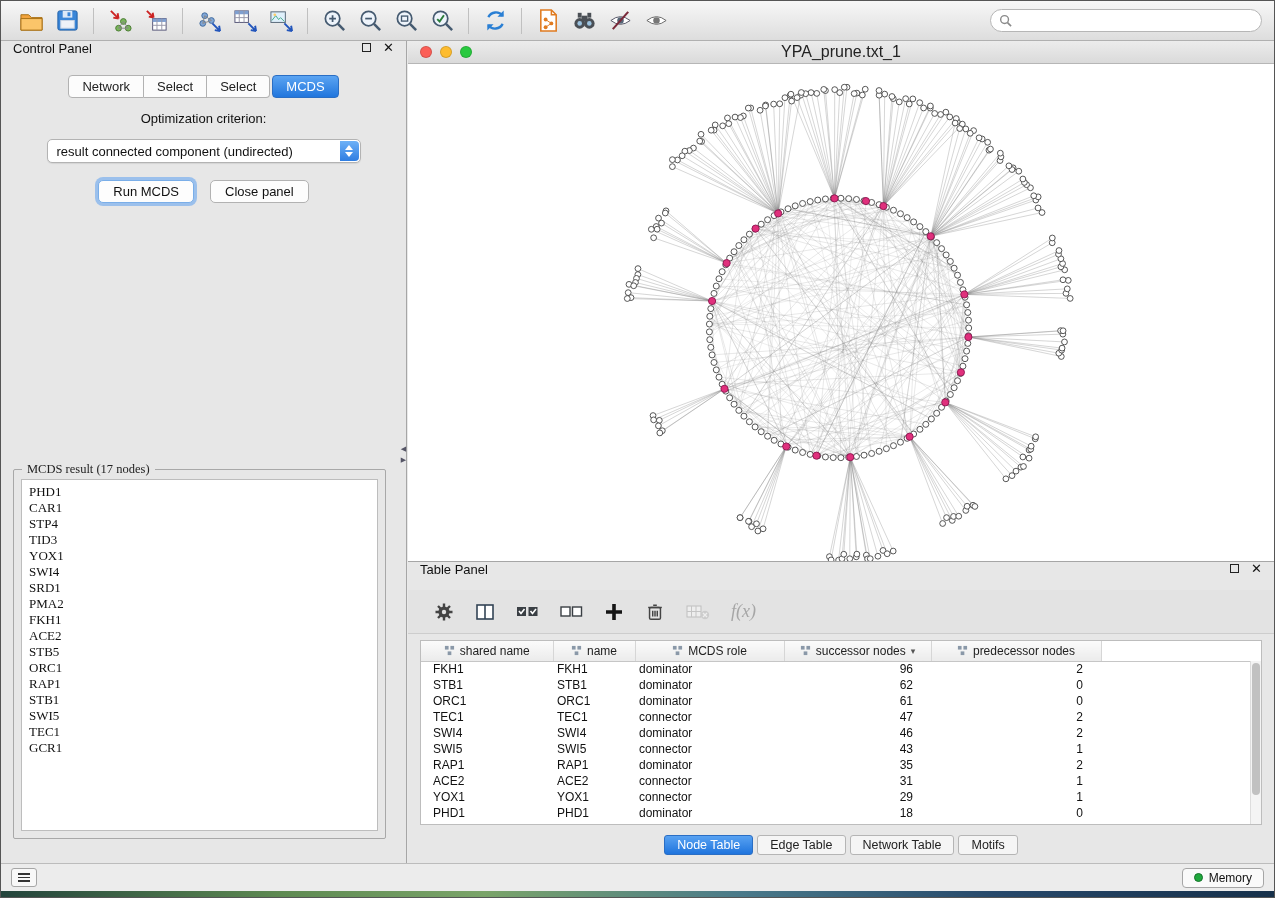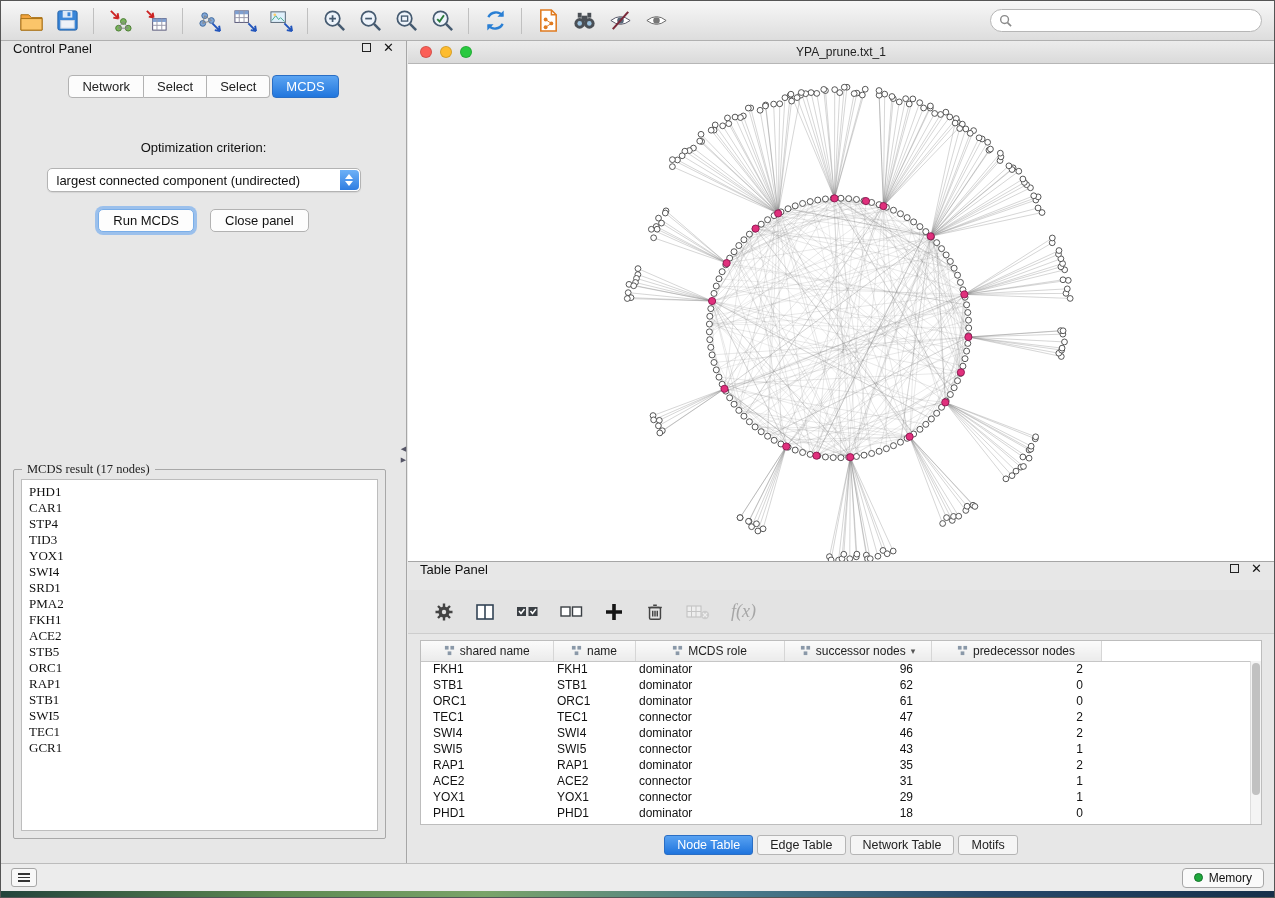--- a/index.html
+++ b/index.html
@@ -19,42 +19,42 @@
   .control-panel{position:absolute;left:0;top:40px;width:406px;height:822px;background:#e7e7e7;border-right:1px solid #a6a6a6;}
   .panel-header{height:28px;display:flex;align-items:flex-start;padding:0 12px;font-size:13px;color:#111;}
   .hdr-icons{margin-left:auto;display:flex;gap:12px;align-items:center;}
   .float-box{width:9px;height:9px;border:1.5px solid #222;display:inline-block;}
   .close-x{font-size:13px;font-weight:bold;color:#111;line-height:1;}
   .cp-tabs{display:flex;justify-content:center;margin-top:6px;align-items:flex-end;}
   .cp-tab{font-size:13px;padding:3px 13px;background:#fcfcfc;border:1px solid #b2b2b2;border-left:none;color:#222;cursor:pointer;}
   .cp-tab:first-child{border-left:1px solid #b2b2b2;border-radius:4px 0 0 4px;}
   .cp-tab.last{border-radius:0 4px 4px 0;}
   .cp-tab.active{background:linear-gradient(#5ba4f2,#2176dd);border:1px solid #2a6ec4;color:#fff;border-radius:4px;margin-left:2px;}
-  .opt-label{text-align:center;font-size:13px;margin-top:42px;color:#111;}
+  .opt-label{text-align:center;font-size:13px;margin-top:13px;color:#111;}
   .mac-select{width:314px;height:24px;margin:13px auto 0;background:#fff;border:1px solid #b3b3b3;border-radius:5px;display:flex;align-items:center;font-size:13px;color:#111;padding-left:9px;position:relative;box-shadow:0 1px 1px rgba(0,0,0,.08);cursor:pointer;}
   .stepper{position:absolute;right:1px;top:1px;bottom:1px;width:19px;background:linear-gradient(#6db1f7,#2f7de1);border-radius:0 4px 4px 0;display:flex;flex-direction:column;align-items:center;justify-content:center;gap:2px;}
   .tri-up{width:0;height:0;border-left:4px solid transparent;border-right:4px solid transparent;border-bottom:5px solid #fff;}
   .tri-dn{width:0;height:0;border-left:4px solid transparent;border-right:4px solid transparent;border-top:5px solid #fff;}
   .cp-buttons{display:flex;justify-content:center;gap:16px;margin-top:17px;}
   .btn{font-size:13px;padding:3px 14px;background:#fdfdfd;border:1px solid #b2b2b2;border-radius:5px;color:#111;cursor:pointer;}
   .btn.focused{border-color:#7aaee8;box-shadow:0 0 0 3px rgba(92,160,240,.55);}
   .mcds-group{position:absolute;left:12px;right:20px;top:428px;bottom:24px;border:1px solid #a8a8a8;border-radius:2px;font-family:Liberation Serif, serif;}
   .mcds-legend{position:absolute;top:-8px;left:8px;background:#e7e7e7;padding:0 5px;font-size:12.5px;color:#222;}
   .mcds-list{position:absolute;left:7px;right:7px;top:9px;bottom:7px;background:#fff;border:1px solid #bdbdbd;overflow:auto;padding:4px 7px;cursor:default;}
   .mcds-item{font-size:13px;line-height:16px;color:#111;}
   .splitter{position:absolute;left:398px;top:444px;width:9px;height:40px;display:flex;flex-direction:column;gap:4px;align-items:center;z-index:5;}
   .splitter span{font-size:7px;color:#556;line-height:1;}
 
   
   .network-window{position:absolute;left:407px;top:40px;right:0;height:520px;background:#fff;}
   .net-titlebar{height:23px;background:linear-gradient(#ececec,#dadada);border-bottom:1px solid #b6b6b6;display:flex;align-items:center;position:relative;}
   .traffic{display:flex;gap:8px;position:absolute;left:12px;}
   .tl{width:12px;height:12px;border-radius:50%;border:1px solid rgba(0,0,0,.15);cursor:pointer;}
   .tl.red{background:#fb5f57;} .tl.yellow{background:#fdbc2e;} .tl.green{background:#29c93f;}
-  .net-title{margin:0 auto;font-size:12px;color:#222;}
+  .net-title{margin:0 auto;font-size:16px;color:#222;}
   .net-canvas{position:absolute;top:23px;left:0;right:0;bottom:0;background:#fff;overflow:hidden;}
   .net-canvas svg{width:100%;height:100%;display:block;}
 
   
   .table-panel{position:absolute;left:407px;top:560px;right:0;height:302px;background:#e7e7e7;border-top:1px solid #a6a6a6;}
   .tp-toolbar{height:44px;display:flex;align-items:center;gap:21px;padding:0 0 0 26px;background:#e3e3e3;border-bottom:1px solid #cdcdcd;}
   .ticn{width:20px;height:20px;display:block;cursor:pointer;}
   .ticn.dis{opacity:.4;cursor:default;}
   .fx{font-family:"Liberation Serif","DejaVu Serif",serif;font-style:italic;font-size:18px;color:#a6a6a6;cursor:default;}
   .table-wrap{position:absolute;left:12px;right:12px;top:78px;bottom:38px;background:#fff;border:1px solid #bdbdbd;overflow:hidden;}
@@ -235,21 +235,21 @@
       </span>
     </div>
     <div class="cp-tabs">
       <span class="cp-tab">Network</span>
       <span class="cp-tab">Select</span>
       <span class="cp-tab last">Select</span>
       <span class="cp-tab active">MCDS</span>
     </div>
     <div class="opt-label">Optimization criterion:</div>
     <div class="mac-select">
-      <span>largest connected component (undirected)</span>
+      <span>result connected component (undirected)</span>
       <span class="stepper">
           <span class="tri-up"></span>
           <span class="tri-dn"></span>
         </span>
     </div>
     <div class="cp-buttons">
       <button class="btn focused">Run MCDS</button>
       <button class="btn">Close panel</button>
     </div>
     <div class="mcds-group">

